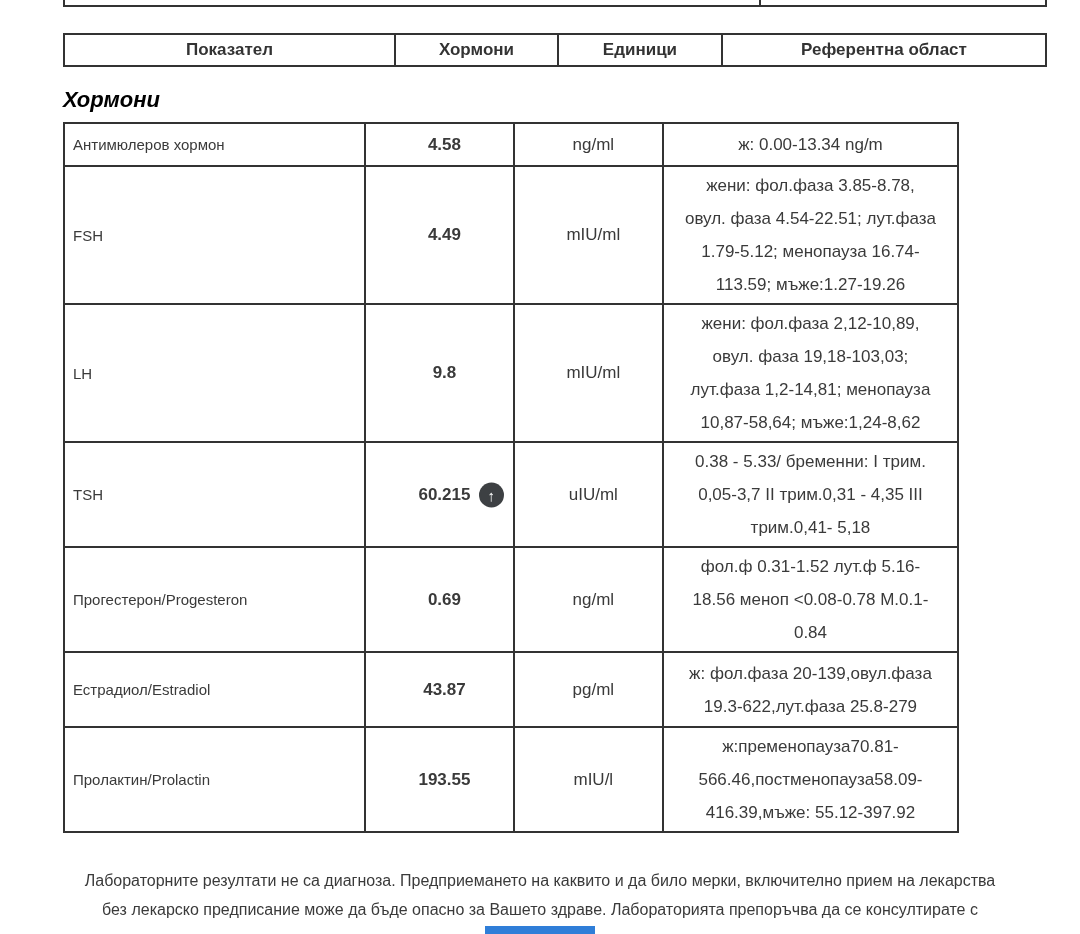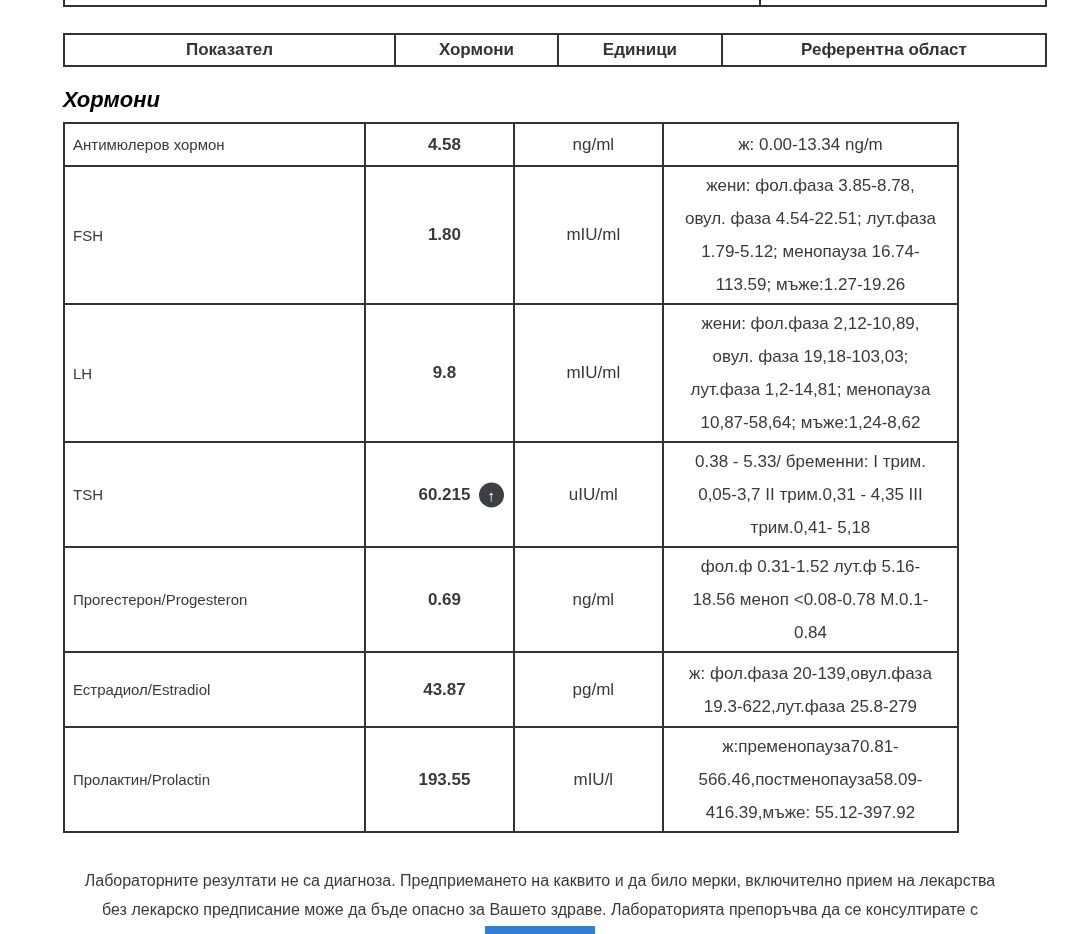--- a/index.html
+++ b/index.html
@@ -106,21 +106,21 @@
     </colgroup>
     <tbody>
         <tr class="r0">
       <td class="name">Антимюлеров хормон</td>
       <td class="result">4.58</td>
       <td class="units">ng/ml</td>
       <td class="reference">ж: 0.00-13.34 ng/m</td>
     </tr>
     <tr class="r1">
       <td class="name">FSH</td>
-      <td class="result">1.80</td>
+      <td class="result">4.49</td>
       <td class="units">mIU/ml</td>
       <td class="reference">жени: фол.фаза 3.85-8.78, овул. фаза 4.54-22.51; лут.фаза 1.79-5.12; менопауза 16.74- 113.59; мъже:1.27-19.26</td>
     </tr>
     <tr class="r2">
       <td class="name">LH</td>
       <td class="result">9.8</td>
       <td class="units">mIU/ml</td>
       <td class="reference">жени: фол.фаза 2,12-10,89, овул. фаза 19,18-103,03; лут.фаза 1,2-14,81; менопауза 10,87-58,64; мъже:1,24-8,62</td>
     </tr>
     <tr class="r3">

